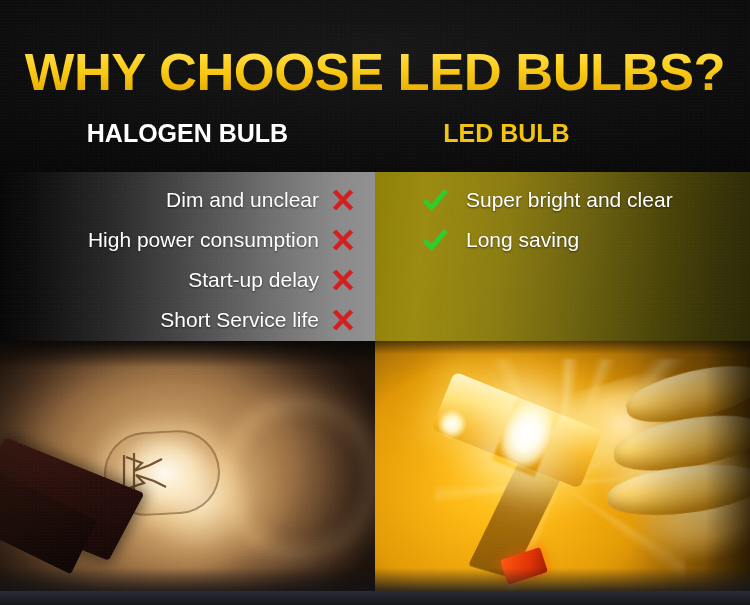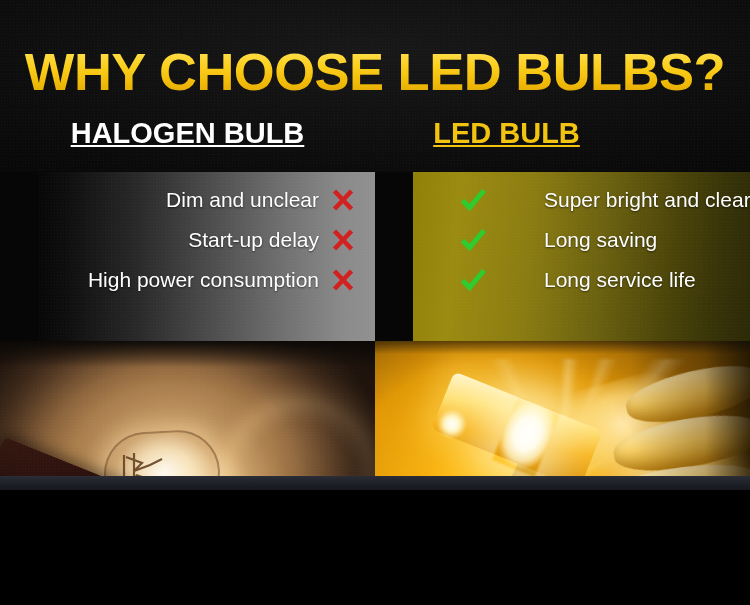--- a/index.html
+++ b/index.html
@@ -3,21 +3,21 @@
 <meta charset="utf-8">
 <title>Why Choose LED Bulbs</title>
 <style>
   html,body{margin:0;padding:0;background:#000;}
   body{
     font-family:"Liberation Sans", sans-serif;
     -webkit-font-smoothing:antialiased;
   }
   #poster{
     position:relative;
-    width:750px;height:490px;
+    width:750px;height:605px;
     overflow:hidden;
     background:#060606;
   }
 
   
   .grain{
     position:absolute;inset:0;
     pointer-events:none;
     opacity:.5;
     background-image:
@@ -47,36 +47,35 @@
     background:linear-gradient(180deg,#ffe25a 0%,#fccf1c 38%,#efb807 72%,#d9a206 100%);
     -webkit-background-clip:text;
     background-clip:text;
     -webkit-text-fill-color:transparent;
     transform:scaleX(1.03);
     transform-origin:50% 50%;
     white-space:nowrap;
   }
   .col-title{
     position:absolute;top:117px;
-    font-size:29px;line-height:32px;font-weight:bold;
+    font-size:25px;line-height:32px;font-weight:bold;
     letter-spacing:0px;
     white-space:nowrap;
     transform:scaleX(1.0);
-    text-decoration:underline;
   }
   .col-title.left{left:0;width:375px;text-align:center;color:#ffffff;}
   .col-title.right{left:363px;width:375px;text-align:center;color:#f2c310;
       padding-right:88px;box-sizing:border-box;}
 
   
   .compare{
     position:absolute;left:0;top:172px;width:750px;height:169px;
     display:flex;
   }
-  .panel{position:relative;width:375px;height:169px;overflow:hidden;margin-left:38px;}
+  .panel{position:relative;width:375px;height:169px;overflow:hidden;}
   .panel.halogen{
     background:linear-gradient(90deg,#070707 0%,#0e0e0e 8%,#2a2a2a 30%,#4e4e4e 52%,#6f6f6f 72%,#8a8a8a 90%,#919191 100%);
   }
   .panel.led{
     background:linear-gradient(96deg,#8f8008 0%,#9b8b11 14%,#8c7d12 34%,#6b6110 56%,#4a4409 76%,#343008 92%,#2c2907 100%);
   }
   .rows{
     position:absolute;inset:0;
     display:flex;flex-direction:column;
     justify-content:flex-start;
@@ -90,21 +89,20 @@
     color:#ffffff;
     white-space:nowrap;
   }
   .panel.halogen .row{
     justify-content:flex-end;
     padding-right:18px;
   }
   .panel.led .row{
     justify-content:flex-start;
     padding-left:46px;
-    gap:40px;
   }
   .row-label{
     text-shadow:0 1px 2px rgba(0,0,0,.55);
   }
   .mark{
     width:28px;height:28px;
     flex:0 0 28px;
     display:block;
   }
   .panel.halogen .mark{margin-left:10px;}
@@ -276,33 +274,39 @@
       <div class="rows">
 
         <div class="row">
           <span class="row-label">Dim and unclear</span>
           <svg class="mark" viewBox="0 0 28 28">
             <path d="M5.5 5 L22.5 23 M22.5 5 L5.5 23" stroke="#d32020" stroke-width="4.6" stroke-linecap="butt" fill="none"></path>
           </svg>
         </div>
 
         <div class="row">
+          <span class="row-label">High power consumption</span>
+          <svg class="mark" viewBox="0 0 28 28">
+            <path d="M5.5 5 L22.5 23 M22.5 5 L5.5 23" stroke="#d32020" stroke-width="4.6" stroke-linecap="butt" fill="none"></path>
+          </svg>
+        </div>
+
+        <div class="row">
           <span class="row-label">Start-up delay</span>
           <svg class="mark" viewBox="0 0 28 28">
             <path d="M5.5 5 L22.5 23 M22.5 5 L5.5 23" stroke="#d32020" stroke-width="4.6" stroke-linecap="butt" fill="none"></path>
           </svg>
         </div>
 
         <div class="row">
-          <span class="row-label">High power consumption</span>
+          <span class="row-label">Short Service life</span>
           <svg class="mark" viewBox="0 0 28 28">
             <path d="M5.5 5 L22.5 23 M22.5 5 L5.5 23" stroke="#d32020" stroke-width="4.6" stroke-linecap="butt" fill="none"></path>
           </svg>
         </div>
-
 
       </div>
     </div>
 
     <div class="panel led">
       <div class="grain"></div>
       <div class="rows">
 
         <div class="row">
           <svg class="mark" viewBox="0 0 28 28">
@@ -312,26 +316,20 @@
         </div>
 
         <div class="row">
           <svg class="mark" viewBox="0 0 28 28">
             <path d="M3.5 14.5 L10.5 21.5 L25 4.5" stroke="#2ecc2e" stroke-width="5" fill="none" stroke-linecap="butt" stroke-linejoin="miter"></path>
           </svg>
           <span class="row-label">Long saving</span>
         </div>
 
 
-        <div class="row">
-          <svg class="mark" viewBox="0 0 28 28">
-            <path d="M3.5 14.5 L10.5 21.5 L25 4.5" stroke="#2ecc2e" stroke-width="5" fill="none" stroke-linecap="butt" stroke-linejoin="miter"></path>
-          </svg>
-          <span class="row-label">Long service life</span>
-        </div>
 
       </div>
     </div>
   </div>
 
   <div class="photos">
 
     <div class="photo halogen">
       <div class="h-halo"></div>
       <div class="h-glow"></div>

